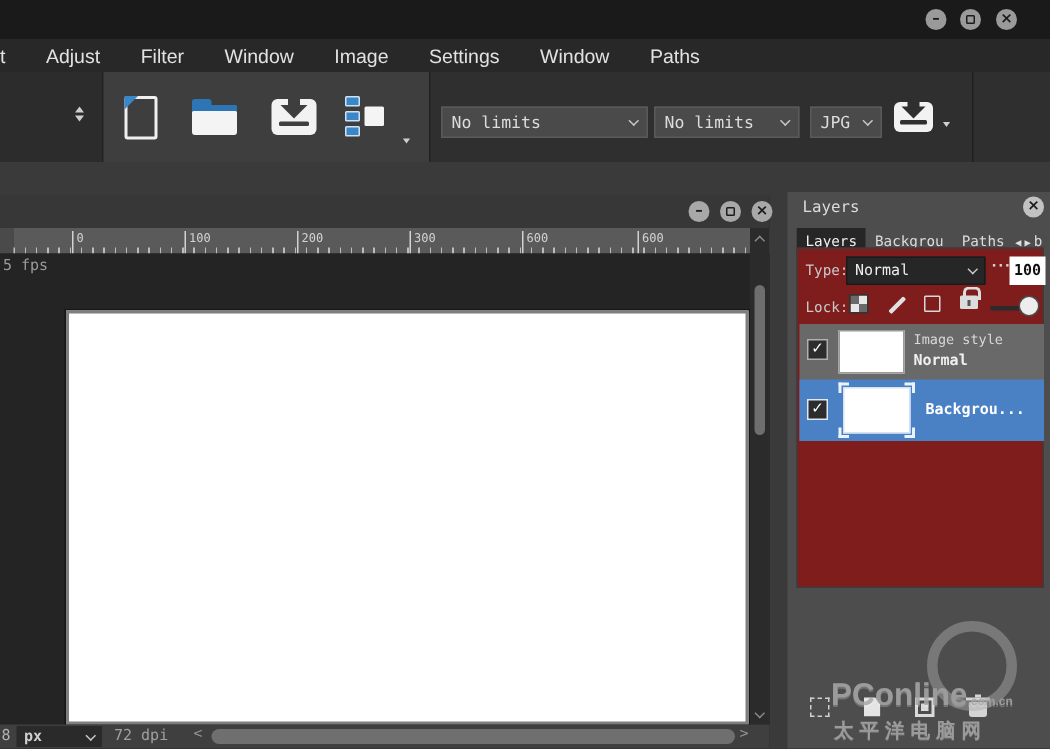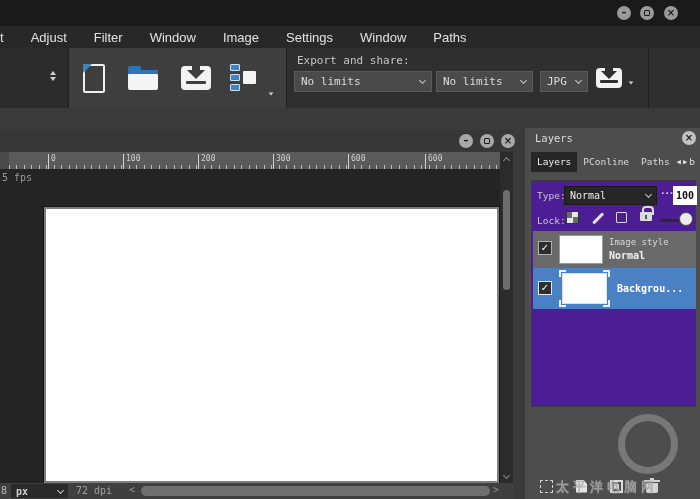--- a/index.html
+++ b/index.html
@@ -91,21 +91,21 @@
 
   
   #layers-panel{left:525px;top:128px;width:175px;height:371px;background:#4d4d4d;color:#dcdcdc}
   #lp-title{position:absolute;left:10px;top:4px;font:10.5px "DejaVu Sans Mono",monospace}
   #lp-close{position:absolute;left:157px;top:3px;background:#c2c2c2}
   #lp-tabs{position:absolute;left:6px;top:22px;width:169px;height:22px;display:flex;align-items:flex-end;
     font:9.5px "DejaVu Sans Mono",monospace;white-space:nowrap;overflow:hidden}
   .lp-tab{padding:4px 6px 5px 6px;cursor:default}
   .lp-tab.active{background:#262626;color:#f0f0f0}
   .tab-arrow{font-size:7px;padding:4px 1px 6px 1px;color:#e0e0e0}
-  #lp-box{position:absolute;left:6px;top:52px;width:165px;height:227px;border:1px solid #3c3c3c;background:#4c1d95}
+  #lp-box{position:absolute;left:6px;top:37px;width:165px;height:227px;border:1px solid #3c3c3c;background:#7f1d1d}
   .lp-label{position:absolute;font:9.5px "DejaVu Sans Mono",monospace;color:#c8c8c8}
   #blend-dd{position:absolute;left:32px;top:5px;width:93px;height:19px;background:#262626;border:1px solid #1a1a1a;
     color:#ececec;font:10px "DejaVu Sans Mono",monospace;display:flex;align-items:center;
     justify-content:space-between;padding:0 5px}
   #more-btn{position:absolute;left:129px;top:7px;font:bold 9px "DejaVu Sans",sans-serif;color:#cfcfcf;letter-spacing:1px}
   #opacity-box{position:absolute;left:141px;top:5px;width:24px;height:19px;background:#ffffff;color:#111;
     font:bold 10px "DejaVu Sans Mono",monospace;display:flex;align-items:center;justify-content:center}
   
   .checker{width:13px;height:13px;background:conic-gradient(#e8e8e8 25%,#6a6a6a 0 50%,#e8e8e8 0 75%,#6a6a6a 0);border:1px solid #333}
   .pen{width:14px;height:2.5px;background:#e0e0e0;transform:rotate(-45deg);border-radius:1px}
@@ -212,21 +212,20 @@
             <span class="sq"></span>
         </div>
       </div>
       <div class="spinner abs" style="left:199px;top:44px;transform:scale(.8)">
         <i class="tri tri-dn"></i>
       </div>
     </div>
     <div class="vline" style="left:286px"></div>
 
     <div id="tb-export">
-      <div id="export-label">Export and share:</div>
       <div class="dd" style="left:7px;top:23px;width:138px">
         <span>No limits</span>
         <i class="chev"></i>
       </div>
       <div class="dd" style="left:149px;top:23px;width:97px">
         <span>No limits</span>
         <i class="chev"></i>
       </div>
       <div class="dd" style="left:253px;top:23px;width:48px">
         <span>JPG</span>
@@ -296,21 +295,21 @@
   </div>
 
   <div id="layers-panel" class="abs">
     <div id="lp-title">Layers</div>
     <div id="lp-close" class="circle-btn">
       <span>×</span>
     </div>
 
     <div id="lp-tabs">
       <span class="lp-tab active">Layers</span>
-      <span class="lp-tab">PConline</span>
+      <span class="lp-tab">Backgrou</span>
       <span class="lp-tab">Paths</span>
       <span class="tab-arrow">◀</span>
       <span class="tab-arrow">▶</span>
       <span class="lp-tab" style="padding-left:1px">b</span>
     </div>
 
     <div id="lp-box">
 
       <span class="lp-label" style="left:5px;top:9px">Type:</span>
       <div id="blend-dd">
@@ -375,16 +374,17 @@
           </div>
         <div>
             <div class="trash-ic"></div>
           </div>
       </div>
     </div>
   </div>
 
   <div id="watermark" class="abs">
     <div id="wm-ring"></div>
+    <div id="wm-brand"><span>PConline</span><span id="wm-suffix">.com.cn</span></div>
     <div id="wm-cn">太平洋电脑网</div>
   </div>
 
 </div>
 
 </body></html>

